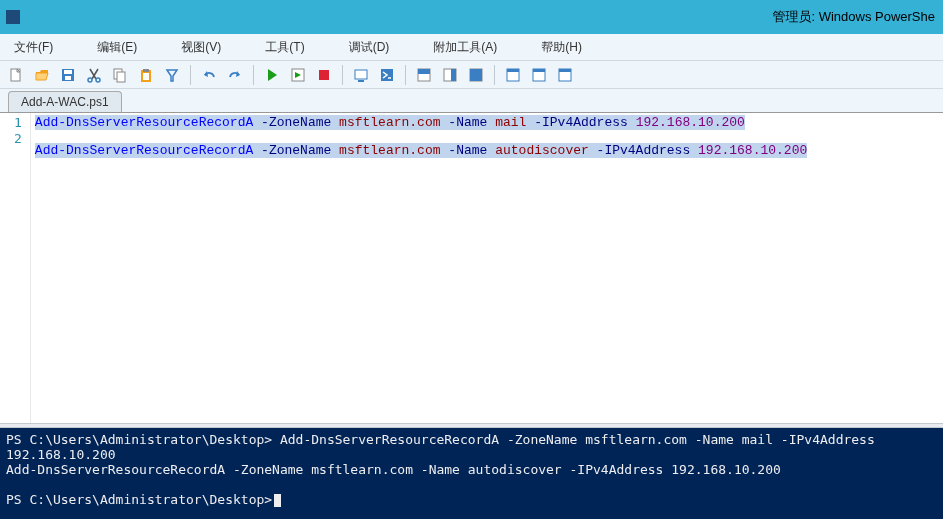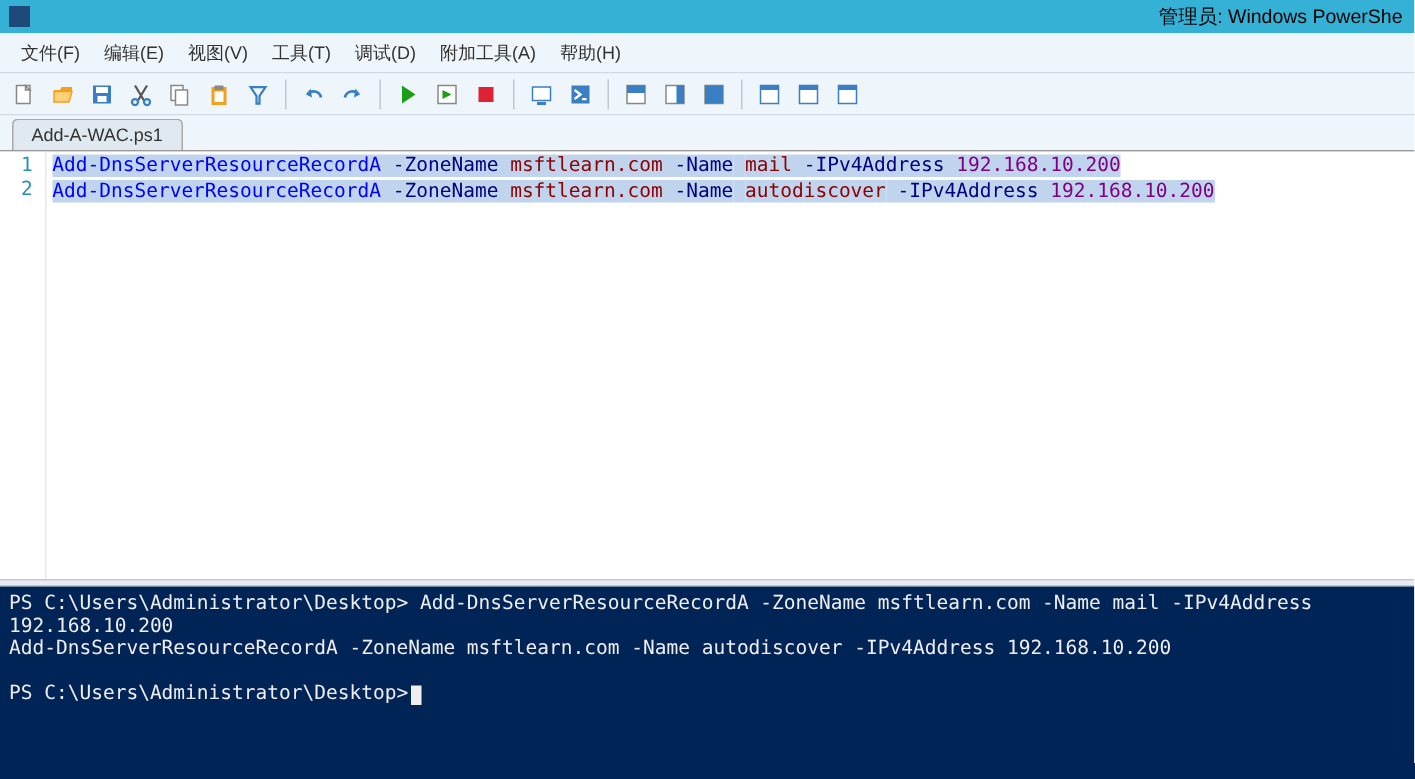--- a/index.html
+++ b/index.html
@@ -8,21 +8,21 @@
       font-size: 12px;
       background: #fff;
       width: 943px;
       height: 519px;
       overflow: hidden;
       display: flex;
       flex-direction: column;
     }
     .titlebar {
       background: #35b1d6;
-      height: 22px;
+      height: 34px;
       display: flex;
       align-items: center;
       padding: 0 8px;
       color: #1a1a1a;
       justify-content: flex-end;
     }
     .titlebar-icon {
       width: 14px; height: 14px;
       margin-right: 6px;
       background: #1e4a7a;
@@ -31,20 +31,21 @@
       left: 6px;
     }
     .titlebar-title { font-size: 13px; color: #000; }
     .menubar {
       background: #eef5fb;
       height: 22px;
       display: flex;
       align-items: center;
       padding: 13px 6px;
       border-bottom: 1px solid #d0d8e0;
+      gap: 28px;
     }
     .menu-item {
       padding: 2px 8px;
       cursor: default;
       color: #333;
     }
     .toolbar {
       background: #eef5fb;
       height: 28px;
       display: flex;
@@ -117,37 +118,38 @@
       line-height: 16px;
     }
     .gutter div { height: 16px; }
     .code {
       flex: 1;
       padding: 2px 4px;
       line-height: 16px;
       white-space: pre;
     }
     .code-line {
-      height: 17px;
+      height: 28px;
+      font-family: Liberation Mono, monospace;
     }
     .sel { background: #c0d4ee; }
     .tk-cmd { color: #0000ff; }
     .tk-param { color: #000080; }
     .tk-str { color: #8b0000; }
     .tk-ip { color: #800080; }
     .tk-plain { color: #000; }
     .splitter {
       height: 5px;
       background: #e8ecf2;
       border-top: 1px solid #c0c8d0;
       border-bottom: 1px solid #c0c8d0;
       cursor: ns-resize;
     }
     .console {
-      height: 128px;
+      height: 91px;
       background: #012456;
       color: #eeedf0;
       font-family: "NSimSun", "SimSun", Consolas, monospace;
       font-size: 13px;
       padding: 4px 6px;
       line-height: 15px;
       white-space: pre-wrap;
       overflow: auto;
     }
     .console-line { min-height: 15px; }

